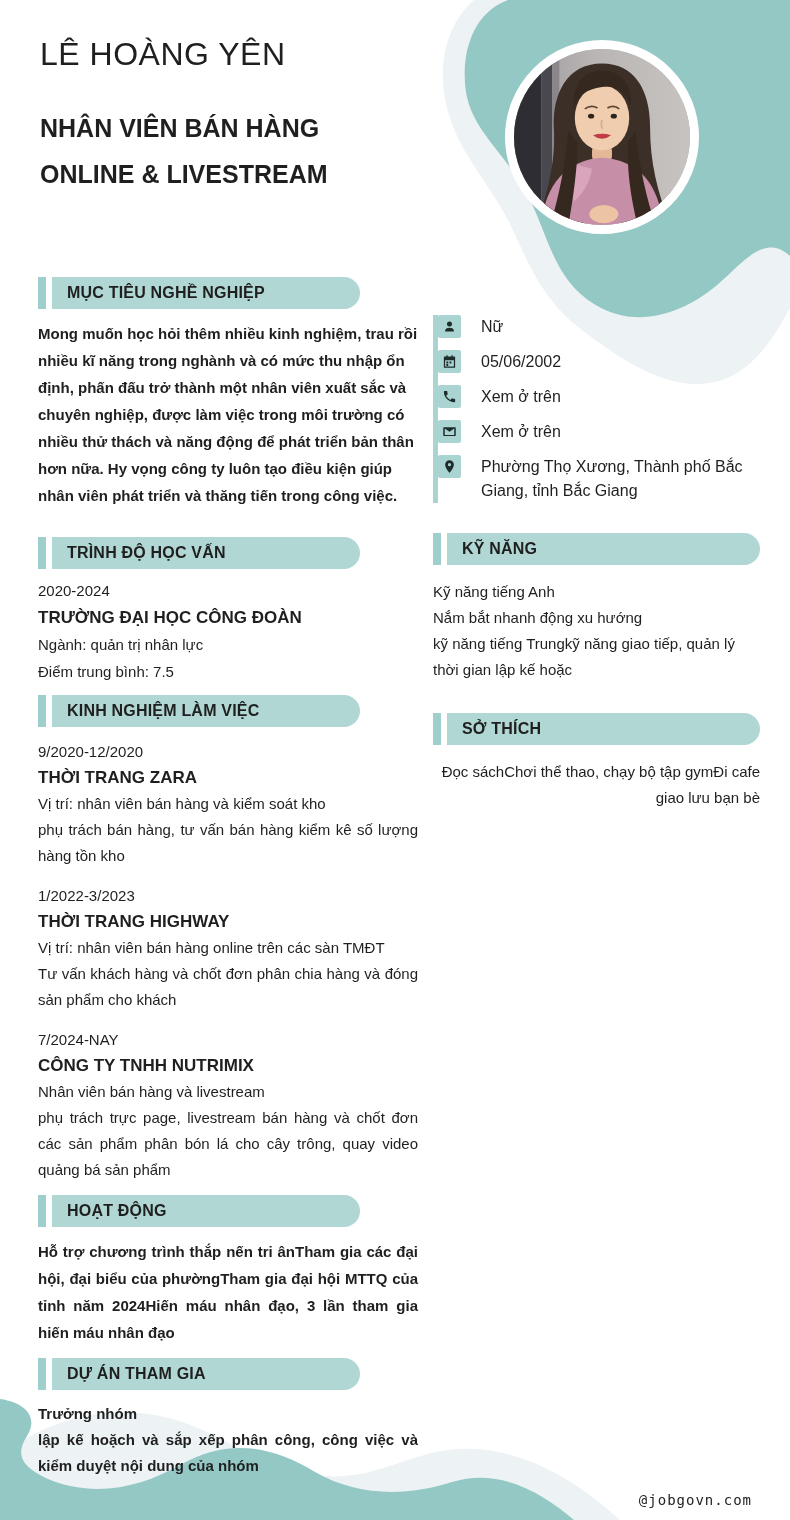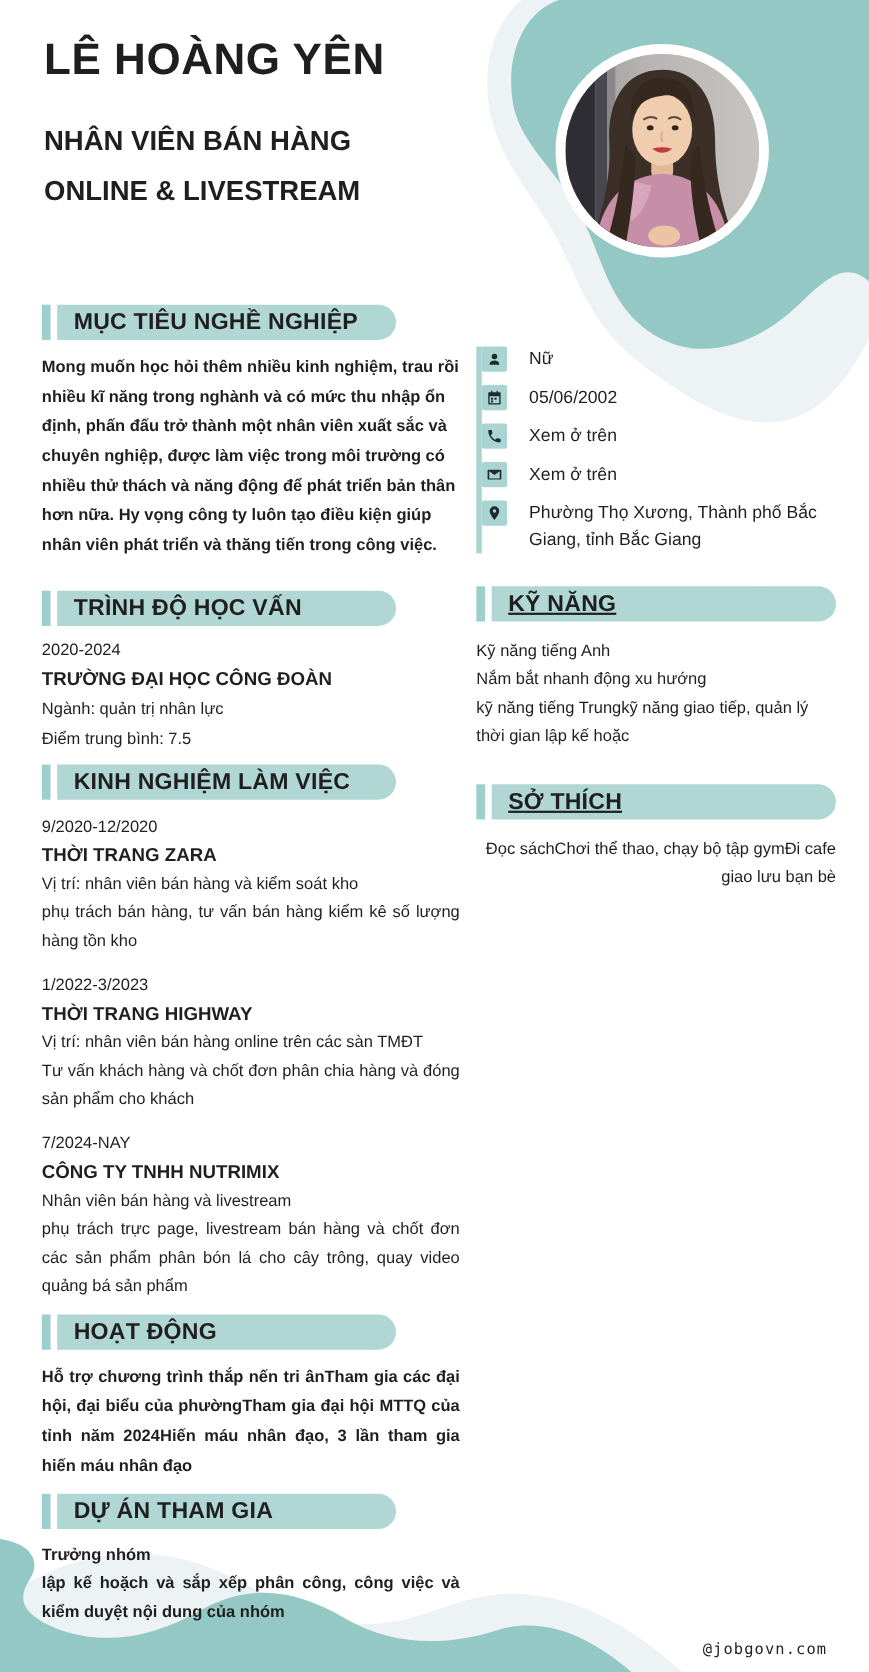--- a/index.html
+++ b/index.html
@@ -25,28 +25,28 @@
   
   .photo-ring{
     position:absolute;left:505px;top:40px;width:194px;height:194px;
     border:9px solid #fff;border-radius:50%;overflow:hidden;z-index:2;background:#b6b2af;
   }
   .photo-ring svg{display:block;width:100%;height:100%;}
   
   .col-left{position:absolute;left:38px;top:30px;width:380px;z-index:1;}
   .col-right{position:absolute;left:433px;top:315px;width:327px;z-index:1;}
   
-  h1.name{margin:0;padding-left:2px;font-size:40px;line-height:48px;font-weight:700;letter-spacing:.5px;}
+  h1.name{margin:0;padding-left:2px;font-size:32px;line-height:48px;font-weight:400;letter-spacing:.5px;}
   .job-title{margin-top:27px;padding-left:2px;font-size:25px;line-height:46px;font-weight:700;}
   
   .sec{display:flex;height:32px;align-items:stretch;}
   .sec-accent{width:8px;background:var(--teal-accent);flex:0 0 8px;margin-right:6px;}
   .sec-bar{
     flex:1;background:var(--teal-bar);border-radius:0 16px 16px 0;
-    font-size:21px;font-weight:700;line-height:32px;padding-left:15px;letter-spacing:.2px;
+    font-size:16px;font-weight:700;line-height:32px;padding-left:15px;letter-spacing:.2px;
   }
   .col-left .sec{width:322px;}
   .col-right .sec{width:327px;}
   
   .body-text{font-size:15px;line-height:27px;}
   .just{text-align:justify;}
   .m-obj{margin-top:80px;}
   .m-after-sec{margin-top:11px;font-weight:bold;}
   .m-sec-edu{margin-top:28px;}
   .m-sec-exp{margin-top:10px;}
@@ -58,21 +58,21 @@
   
   .info{border-left:5px solid var(--icon-bg);}
   .info-row{display:flex;gap:20px;align-items:flex-start;margin-bottom:11px;font-size:16px;line-height:24px;}
   .info-icon{
     flex:0 0 23px;width:23px;height:23px;background:var(--icon-bg);border-radius:2px;
     display:flex;align-items:center;justify-content:center;margin-top:0;
   }
   .info-icon svg{width:15px;height:15px;fill:#1d2b2b;}
   .skills{margin-top:14px;font-size:15px;line-height:26px;}
   .skills div{margin:0;}
-  .m-sec-right{margin-top:30px;text-decoration:underline;}
+  .m-sec-right{margin-top:30px;}
   .interests{margin-top:14px;font-size:15px;line-height:26px;text-align:right;}
   
   .handle{
     position:absolute;right:38px;bottom:12px;z-index:1;
     font-family:"DejaVu Sans Mono","Liberation Mono",monospace;
     font-size:14px;letter-spacing:1px;color:#222;
   }
 </style>
 </head>
 <body>

